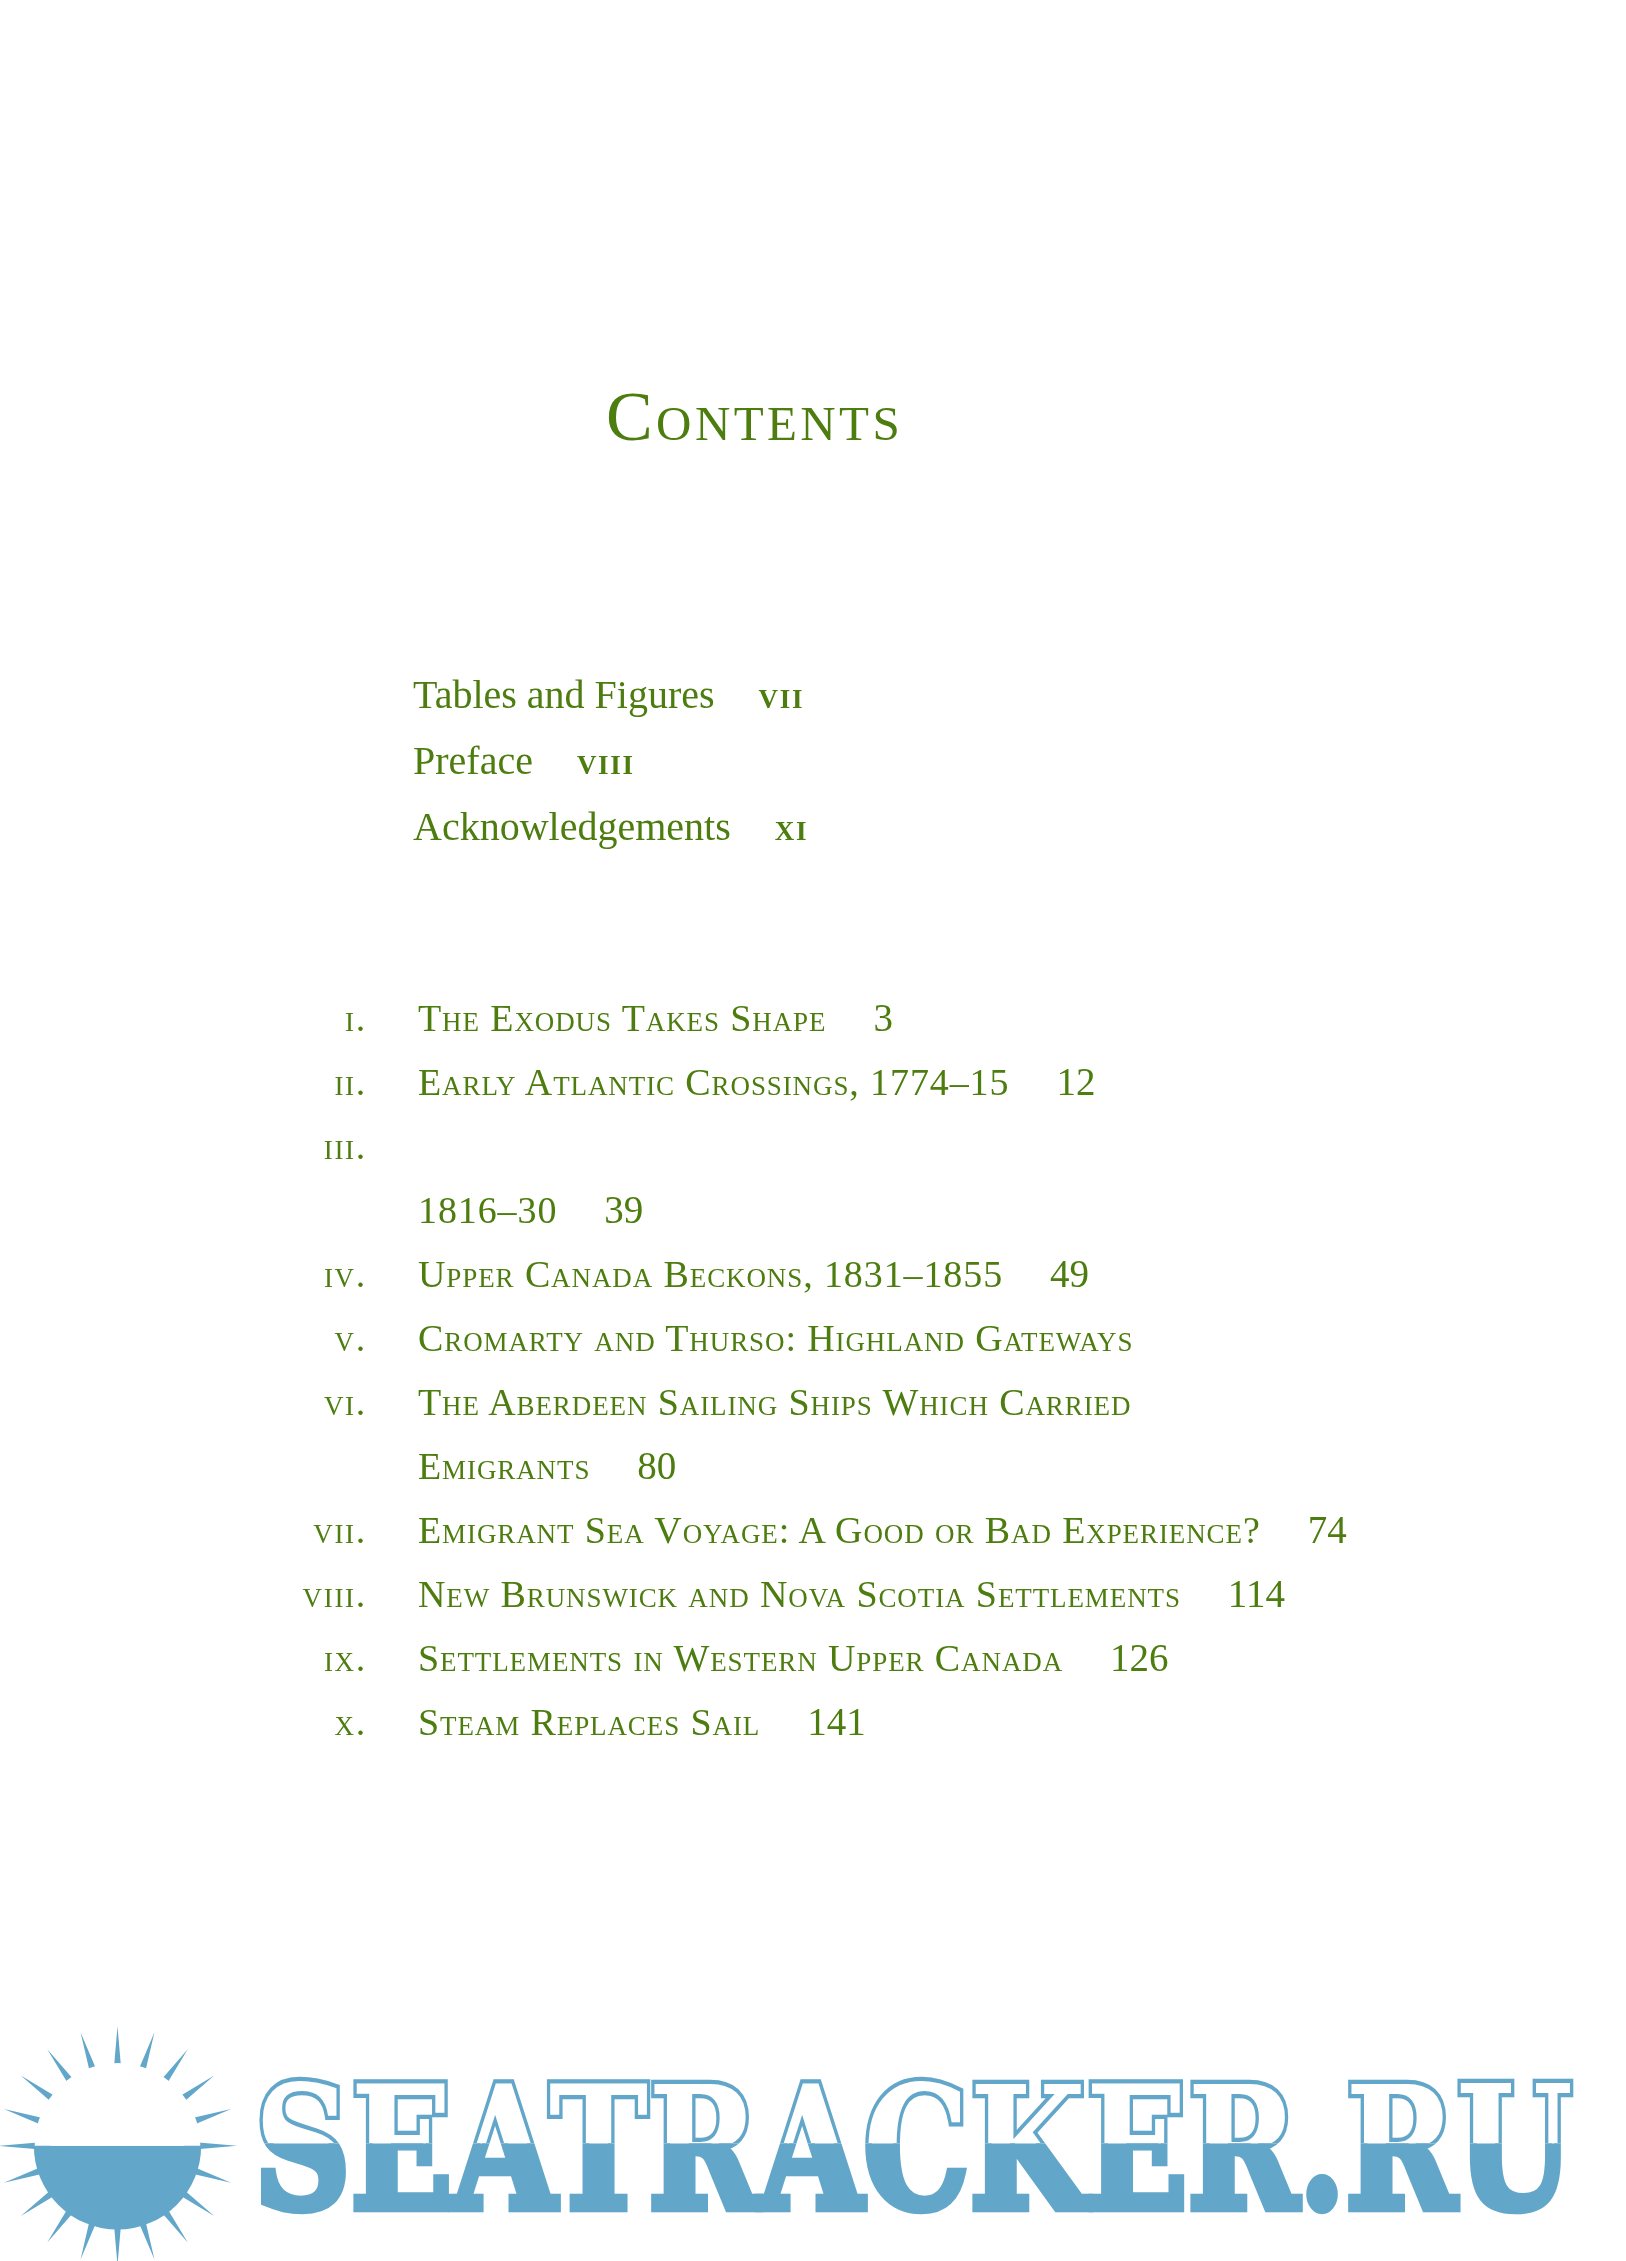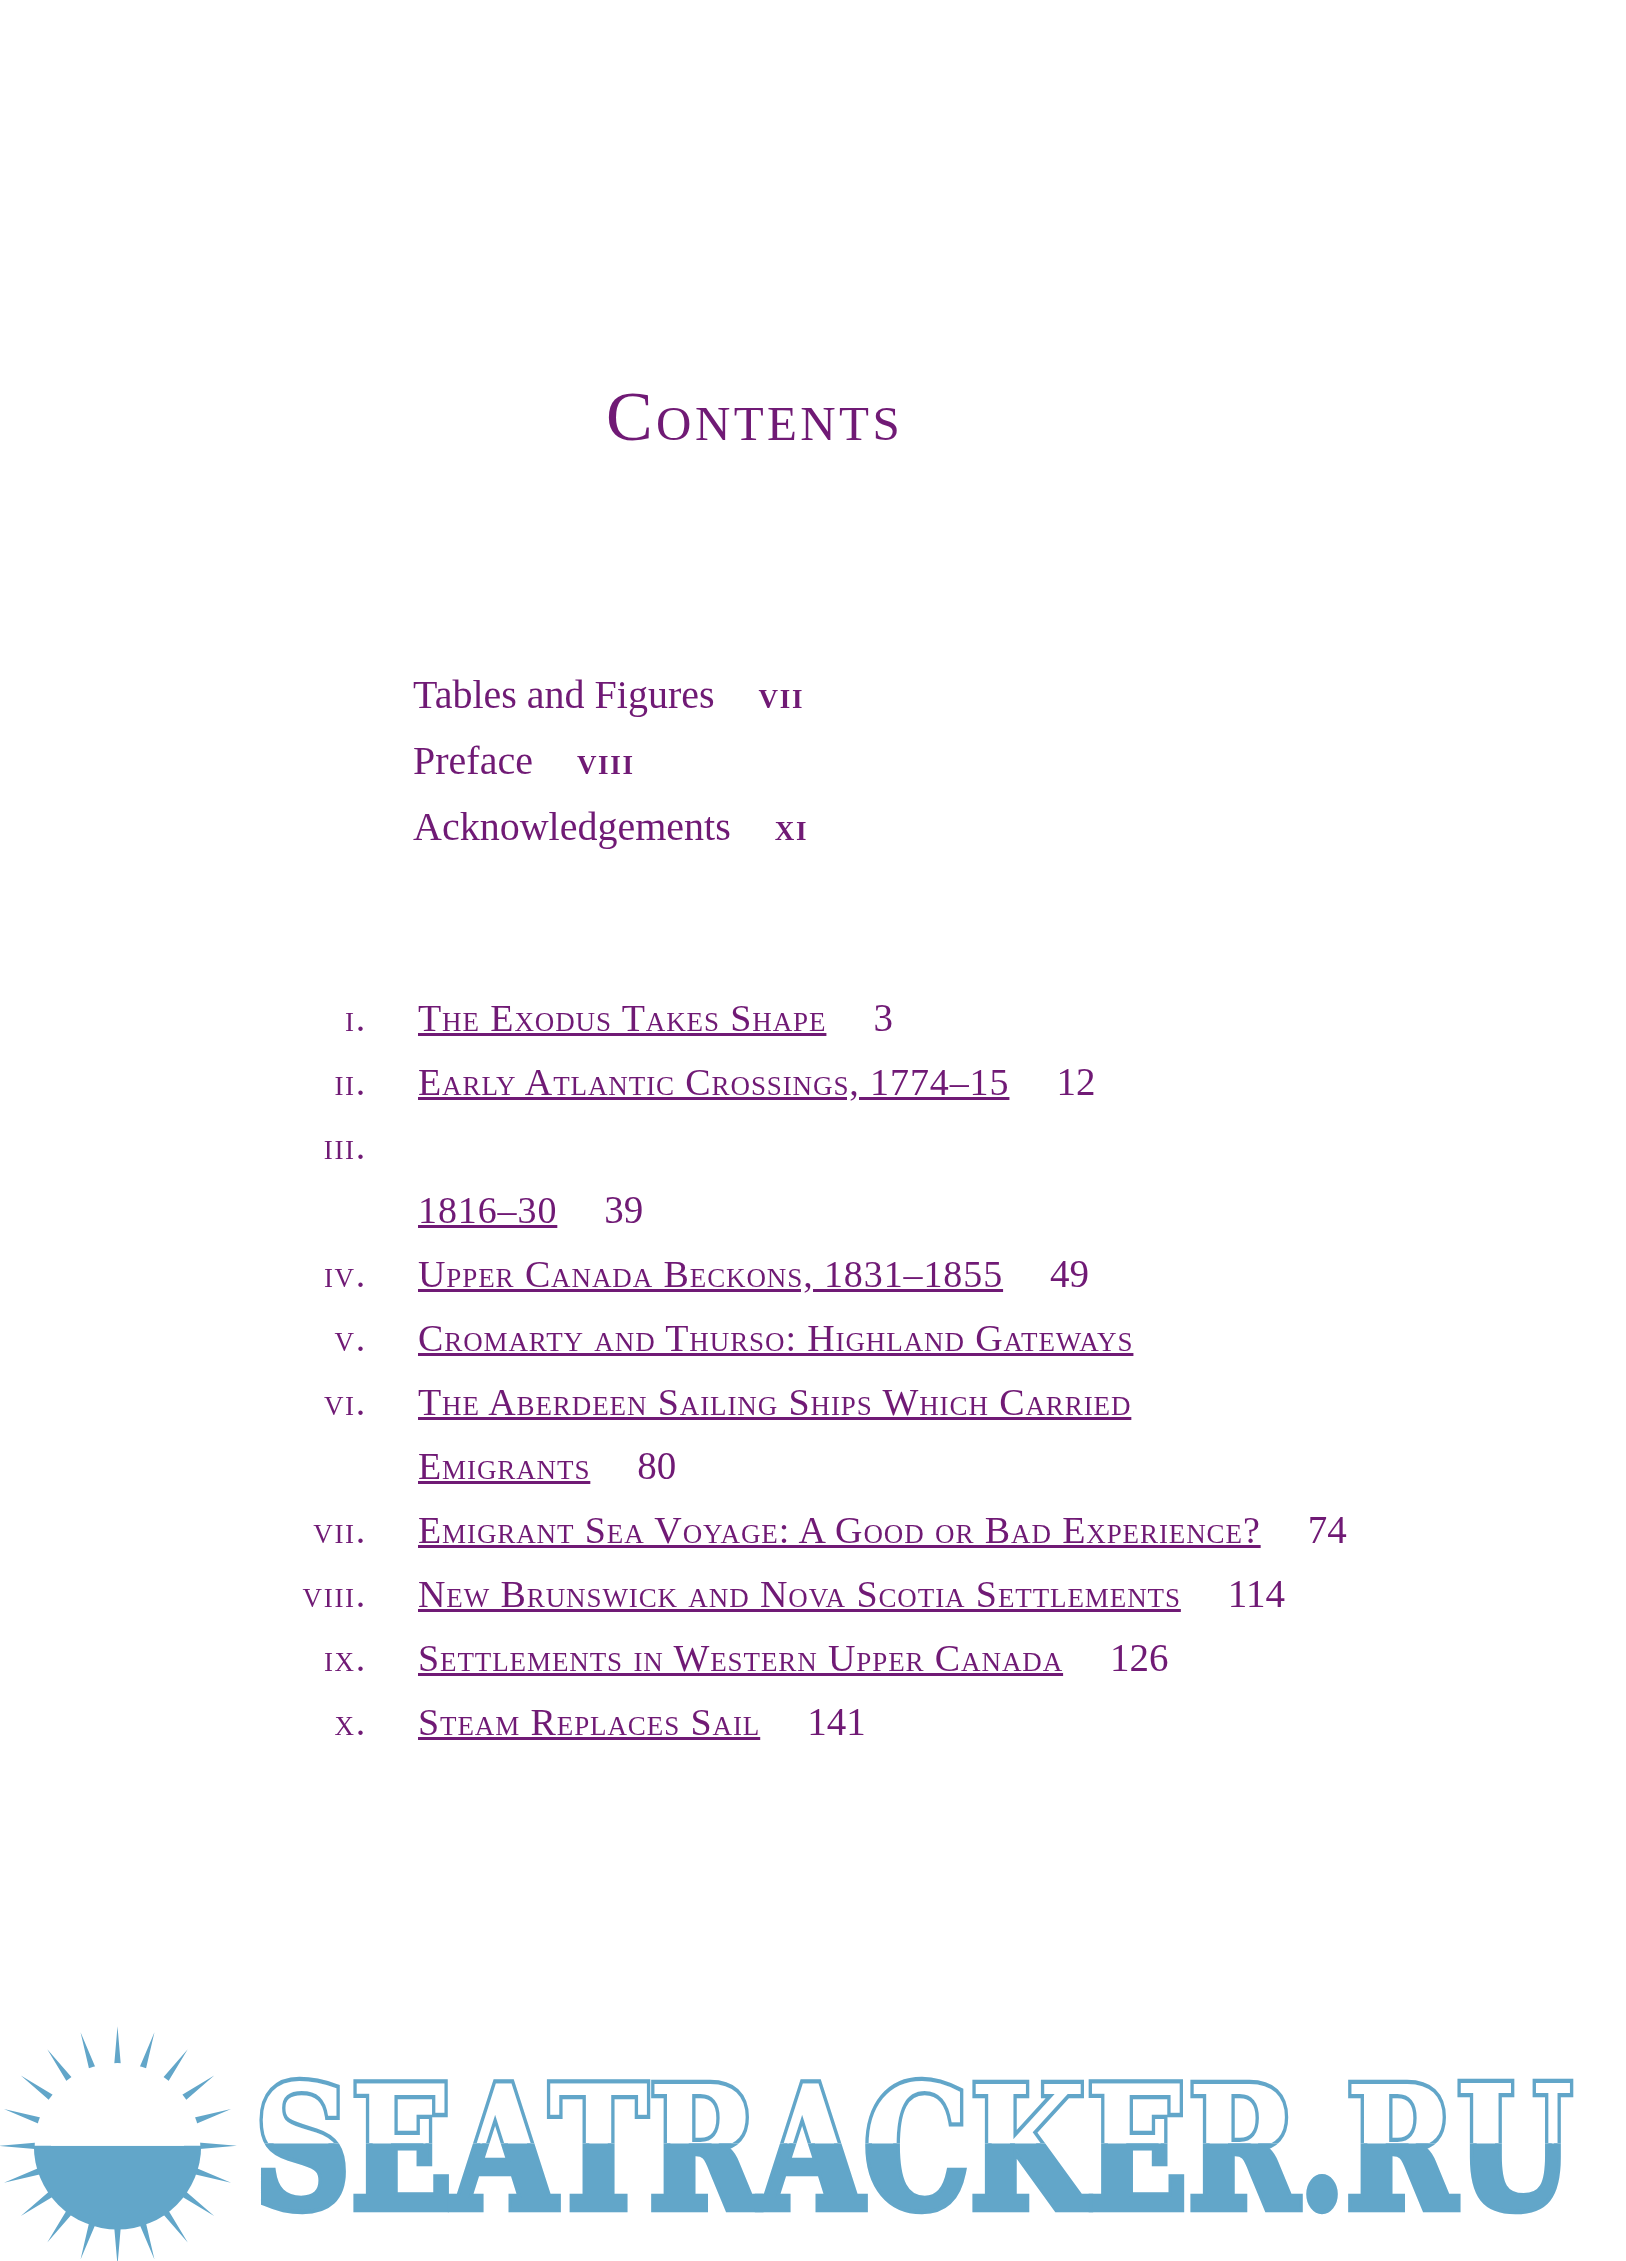--- a/index.html
+++ b/index.html
@@ -5,21 +5,21 @@
   html, body {
     margin: 0; padding: 0;
     width: 1626px; height: 2261px;
     background: #ffffff;
     overflow: hidden;
   }
   .page {
     position: relative;
     width: 1626px; height: 2261px;
     font-family: "Liberation Serif", serif;
-    color: #701a75;
+    color: #4d7c0f;
     background: #ffffff;
   }
   .page-title {
     position: absolute;
     left: 606px; top: 382px;
     font-size: 70px; line-height: 70px;
     font-variant: small-caps;
     letter-spacing: 3.4px;
     white-space: nowrap;
   }
@@ -57,21 +57,20 @@
     font-variant: small-caps;
     font-size: 38px;
     letter-spacing: 1.7px;
   }
   .ch-text {
     display: inline-block;
     margin-left: 418px;
     font-variant: small-caps;
     font-size: 38px;
     letter-spacing: 0.9px;
-    text-decoration: underline;
   }
   .ch-page {
     font-size: 39px;
     margin-left: 47px;
   }
   .ch-page:empty, .fm-page:empty { display: none; }
   .watermark {
     position: absolute;
     left: 0; top: 2015px;
     width: 1448px; height: 247px;

